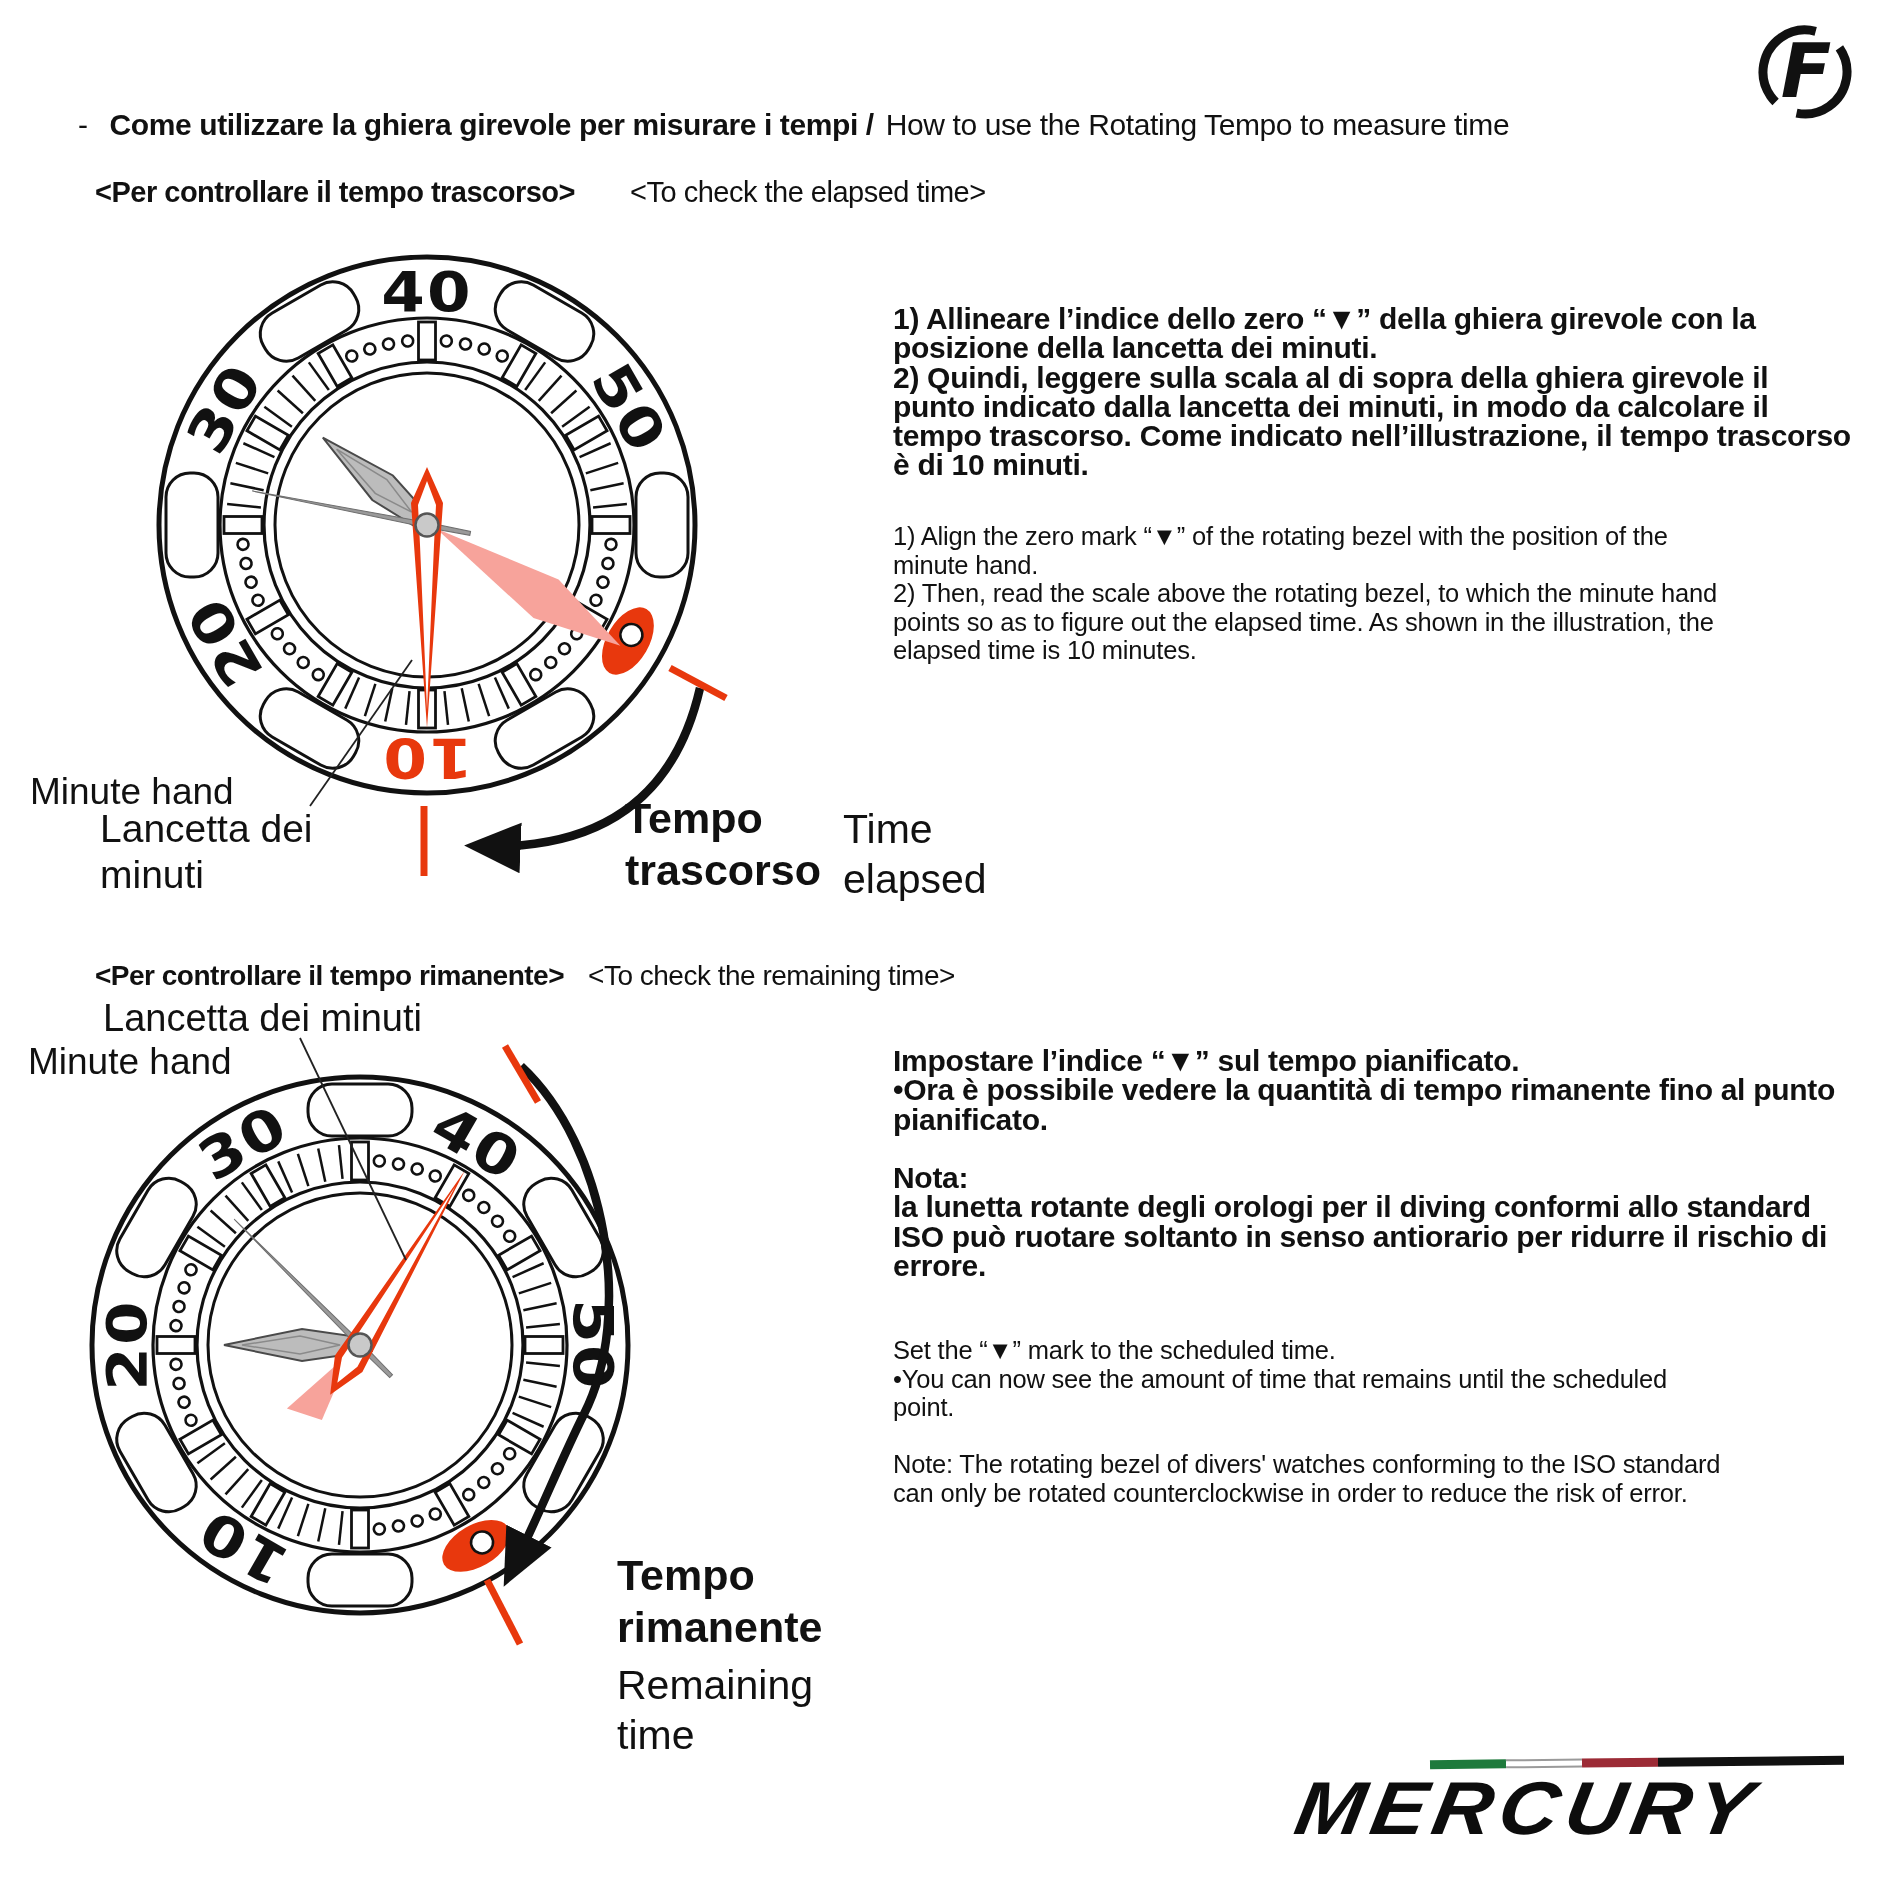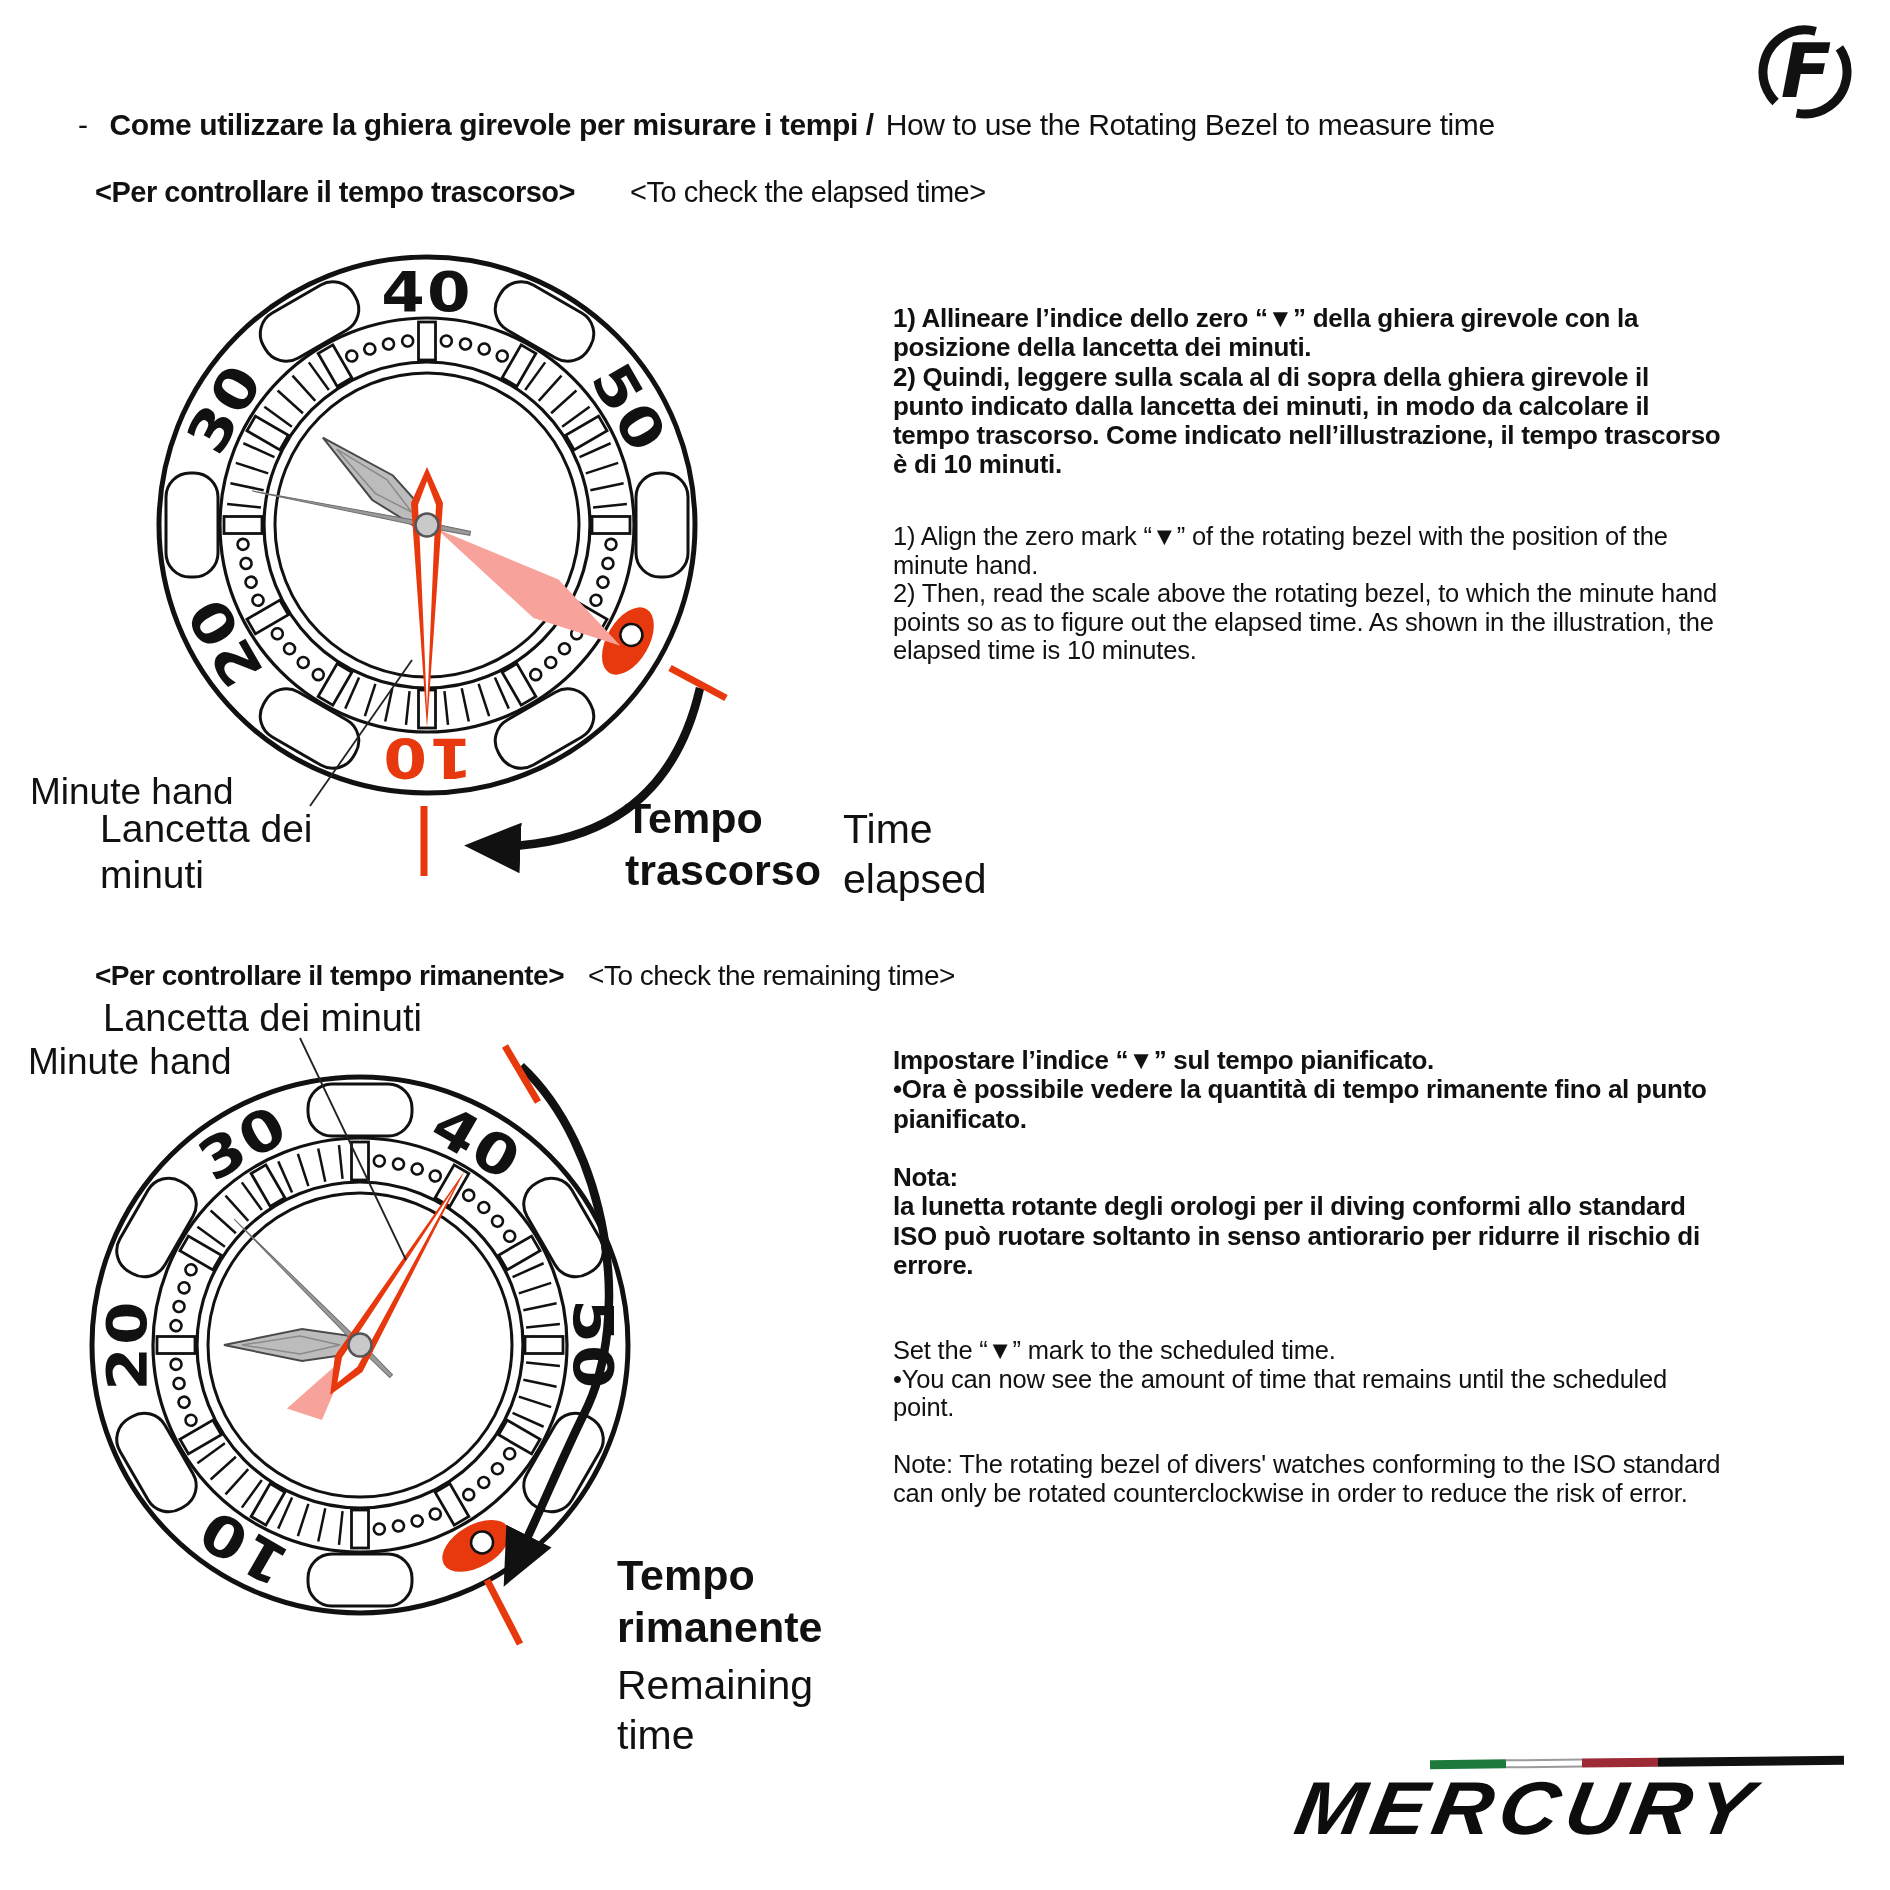--- a/index.html
+++ b/index.html
@@ -9,21 +9,21 @@
   }
   .abs{position:absolute;}
   .b{font-weight:bold;}
   .pre{white-space:pre-line;}
   .title{left:78px;top:108px;font-size:30px;letter-spacing:-0.4px;white-space:nowrap;}
   .title .dash{display:inline-block;margin-right:22px;}
   .title .en{margin-left:12px;}
   .sechead{font-size:29px;letter-spacing:-0.5px;white-space:nowrap;}
   .sechead .gap-big{margin-left:55px;}
   .sechead .gap-small{margin-left:24px;}
-  .body-it{font-size:26px;font-weight:bold;line-height:29.3px;letter-spacing:-0.3px;}
+  .body-it{font-size:30px;font-weight:bold;line-height:29.3px;letter-spacing:-0.3px;}
   .body-en{font-size:25.5px;line-height:28.5px;letter-spacing:-0.2px;}
   .lbl-reg{font-size:37px;line-height:1.2;text-align:center;}
   .lbl-bold{font-size:39px;font-weight:normal;line-height:1.18;}
   .lbl-arrow-it{font-size:43px;font-weight:bold;line-height:1.2;}
   .lbl-arrow-en{font-size:41px;line-height:1.22;margin-top:8px;}
   .overlay{left:0;top:0;pointer-events:none;}
   
   .mercury{left:1290px;top:1758px;width:580px;}
   .m-bar{margin-left:140px;width:414px;height:9px;display:flex;transform:rotate(-0.6deg);}
   .m-bar .seg-g{width:76px;background:#1e7a3c;}
@@ -38,21 +38,21 @@
 </style>
 </head>
 <body>
 
 <svg class="abs" style="left:1740px;top:10px" width="130" height="125" viewBox="0 0 130 125">
   <circle cx="65" cy="62" r="42" fill="none" stroke="#111" stroke-width="9" stroke-dasharray="100 24 110 30" transform="rotate(-35 65 62)"></circle>
   <text x="66" y="87" text-anchor="middle" font-family="'DejaVu Sans',sans-serif" font-size="74" font-weight="bold" font-style="italic" fill="#111">F</text>
 </svg>
 
 <div class="abs title">
-  <span class="dash">-</span><span class="b">Come utilizzare la ghiera girevole per misurare i tempi /</span><span class="en">How to use the Rotating Bezel to measure time</span>
+  <span class="dash">-</span><span class="b">Come utilizzare la ghiera girevole per misurare i tempi /</span><span class="en">How to use the Rotating Tempo to measure time</span>
 </div>
 
 <div class="abs sechead" style="left:95px;top:176px">
   <span class="b">&lt;Per controllare il tempo trascorso&gt;</span><span class="gap-big">&lt;To check the elapsed time&gt;</span>
 </div>
 
 <svg id="watch1" class="abs" style="left:127px;top:225px" width="600" height="600" viewBox="0 0 600 600">
     <g transform="translate(300,300)">
       <circle r="268" fill="#fff" stroke="#111111" stroke-width="5"></circle>
       <circle r="207" fill="#fff" stroke="#111111" stroke-width="3.2"></circle>

